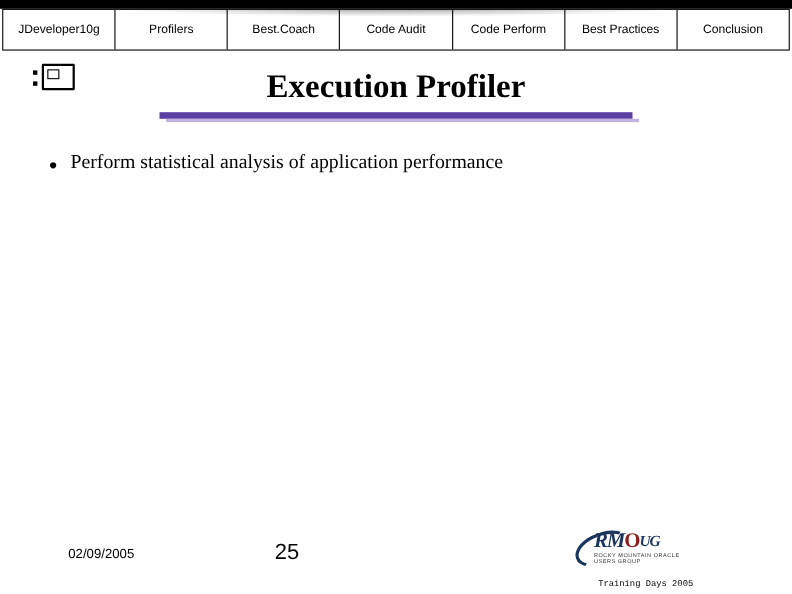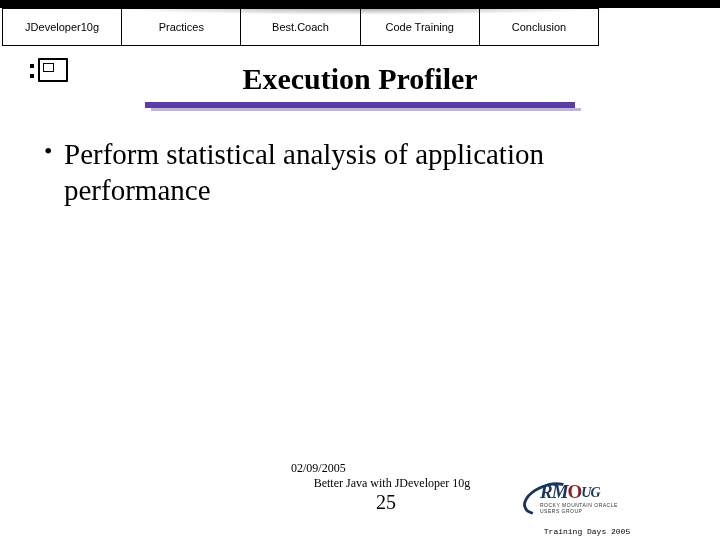--- a/index.html
+++ b/index.html
@@ -21,21 +21,21 @@
     position: absolute;
     top: 8px;
     left: 0;
     width: 720px;
     height: 10px;
     background: radial-gradient(ellipse 360px 10px at 50% 0%, rgba(0,0,0,0.35), rgba(0,0,0,0) 70%);
     pointer-events: none;
   }
   .tabs {
     display: flex;
-    width: 597px;
+    width: 716px;
     margin: 0 2px;
     border: 1px solid #000;
     height: 38px;
   }
   .tab {
     flex: 1;
     border-right: 1px solid #000;
     display: flex;
     align-items: center;
     justify-content: center;
@@ -110,21 +110,21 @@
     left: 6px; top: 6px;
     width: 430px; height: 3px;
     background: #c0b3df;
   }
 
   .content {
     padding: 26px 40px 0 40px;
   }
   .bullets {
     list-style: none;
-    font-size: 29px;
+    font-size: 18px;
     line-height: 1.25;
   }
   .bullets li {
     position: relative;
     padding-left: 24px;
     margin-bottom: 6px;
   }
   .bullets li::before {
     content: "•";
     position: absolute;
@@ -133,24 +133,23 @@
     font-size: 24px;
   }
 
   .footer {
     position: absolute;
     bottom: 26px;
     left: 0;
     width: 720px;
     display: flex;
     align-items: center;
-    font-family: Liberation Serif, serif;
+    font-family: Liberation Sans, sans-serif;
     font-size: 12px;
     padding: 0 30px 0 62px;
-    flex-direction: column;
   }
   .footer-date { width: 170px; }
   .footer-title { flex: 1; text-align: left; padding-left: 32px; }
   .footer-page { width: 40px; text-align: right; font-size: 20px; }
 
   .logo {
     position: absolute;
     right: 88px;
     bottom: 18px;
     width: 110px;
@@ -206,23 +205,25 @@
   }
 </style>
 </head>
 <body>
 
 <div class="topbar"></div>
 <div class="top-shadow"></div>
 
 <div class="tabs">
   <div class="tab">JDeveloper10g</div>
-  <div class="tab">Practices</div>
+  <div class="tab">Profilers</div>
   <div class="tab">Best.Coach</div>
-  <div class="tab">Code Training</div>
+  <div class="tab">Code Audit</div>
+  <div class="tab">Code Perform</div>
+  <div class="tab">Best Practices</div>
   <div class="tab">Conclusion</div>
 </div>
 
 <div class="title-wrap">
   <div class="icon-box">
     <div class="icon-inner"></div>
   </div>
   <div class="slide-title">Execution Profiler</div>
   <div class="title-underline">
     <div class="bar1"></div>
@@ -240,15 +241,14 @@
   <div class="logo-arc"></div>
   <div class="logo-text-main">
     <span>RM</span><span class="o">O</span><span class="ug">UG</span>
   </div>
   <div class="logo-sub1">ROCKY MOUNTAIN ORACLE USERS GROUP</div>
   <div class="logo-sub2">Training Days 2005</div>
 </div>
 
 <div class="footer">
   <div class="footer-date">02/09/2005</div>
-  <div class="footer-title">Better Java with JDeveloper 10g</div>
   <div class="footer-page">25</div>
 </div>
 
 </body></html>

